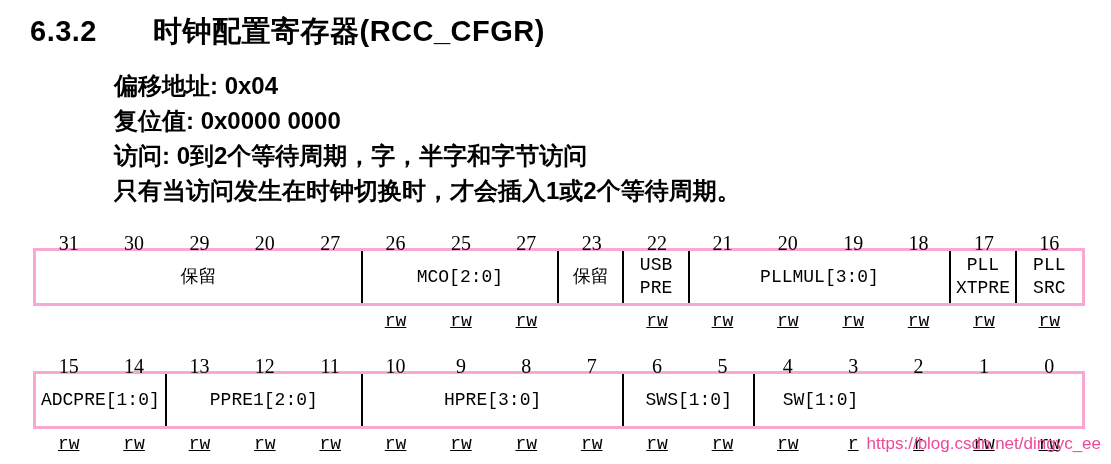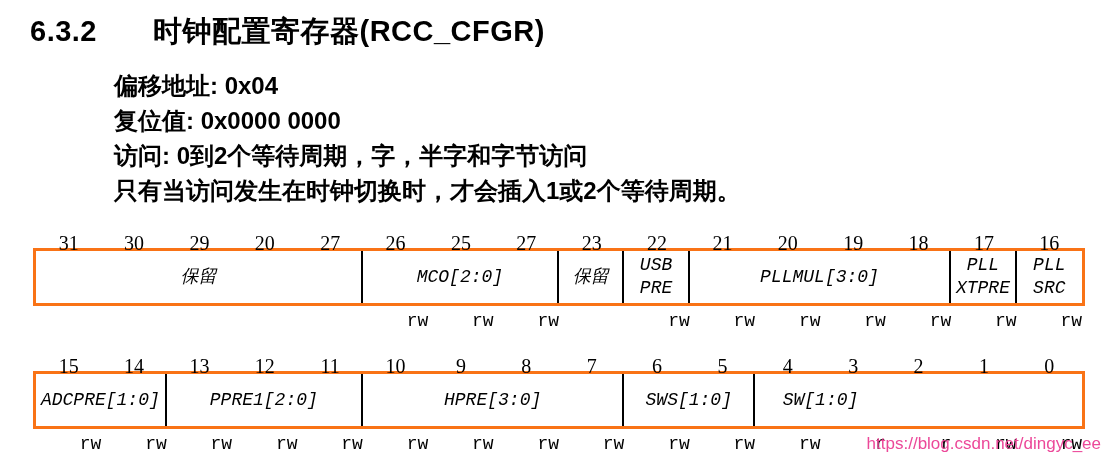--- a/index.html
+++ b/index.html
@@ -49,22 +49,21 @@
     height: 28px;
     align-items: end;
     padding-bottom: 3px;
   }
   .bit-number { text-align: center; margin-top: 12px; }
   .fields-row {
     display: grid;
     grid-template-columns: repeat(16, 1fr);
     box-sizing: border-box;
     width: 100%;
-    border: 3px solid #f97316;
-    font-style: italic;
+    border: 3px solid #f9a8d4;
   }
   .register-field {
     border-right: 2px solid #000000;
     height: 52px;
     display: flex;
     align-items: center;
     justify-content: center;
     text-align: center;
     font-family: "Liberation Mono", monospace;
     font-size: 18px;
@@ -72,21 +71,21 @@
     white-space: pre-line;
     overflow: hidden;
   }
   .register-field:last-child { border-right: none; }
   .access-row {
     font-family: "Liberation Mono", monospace;
     font-size: 18px;
     height: 30px;
     align-items: center;
   }
-  .access-flag { text-align: right; }
+  .access-flag { text-align: center; text-decoration: underline; }
   .row-gap { height: 7px; }
   .watermark {
     position: absolute;
     right: 10px;
     bottom: 10px;
     color: #ec4899;
     font-size: 17px;
     font-family: "Liberation Sans", sans-serif;
     pointer-events: none;
   }

